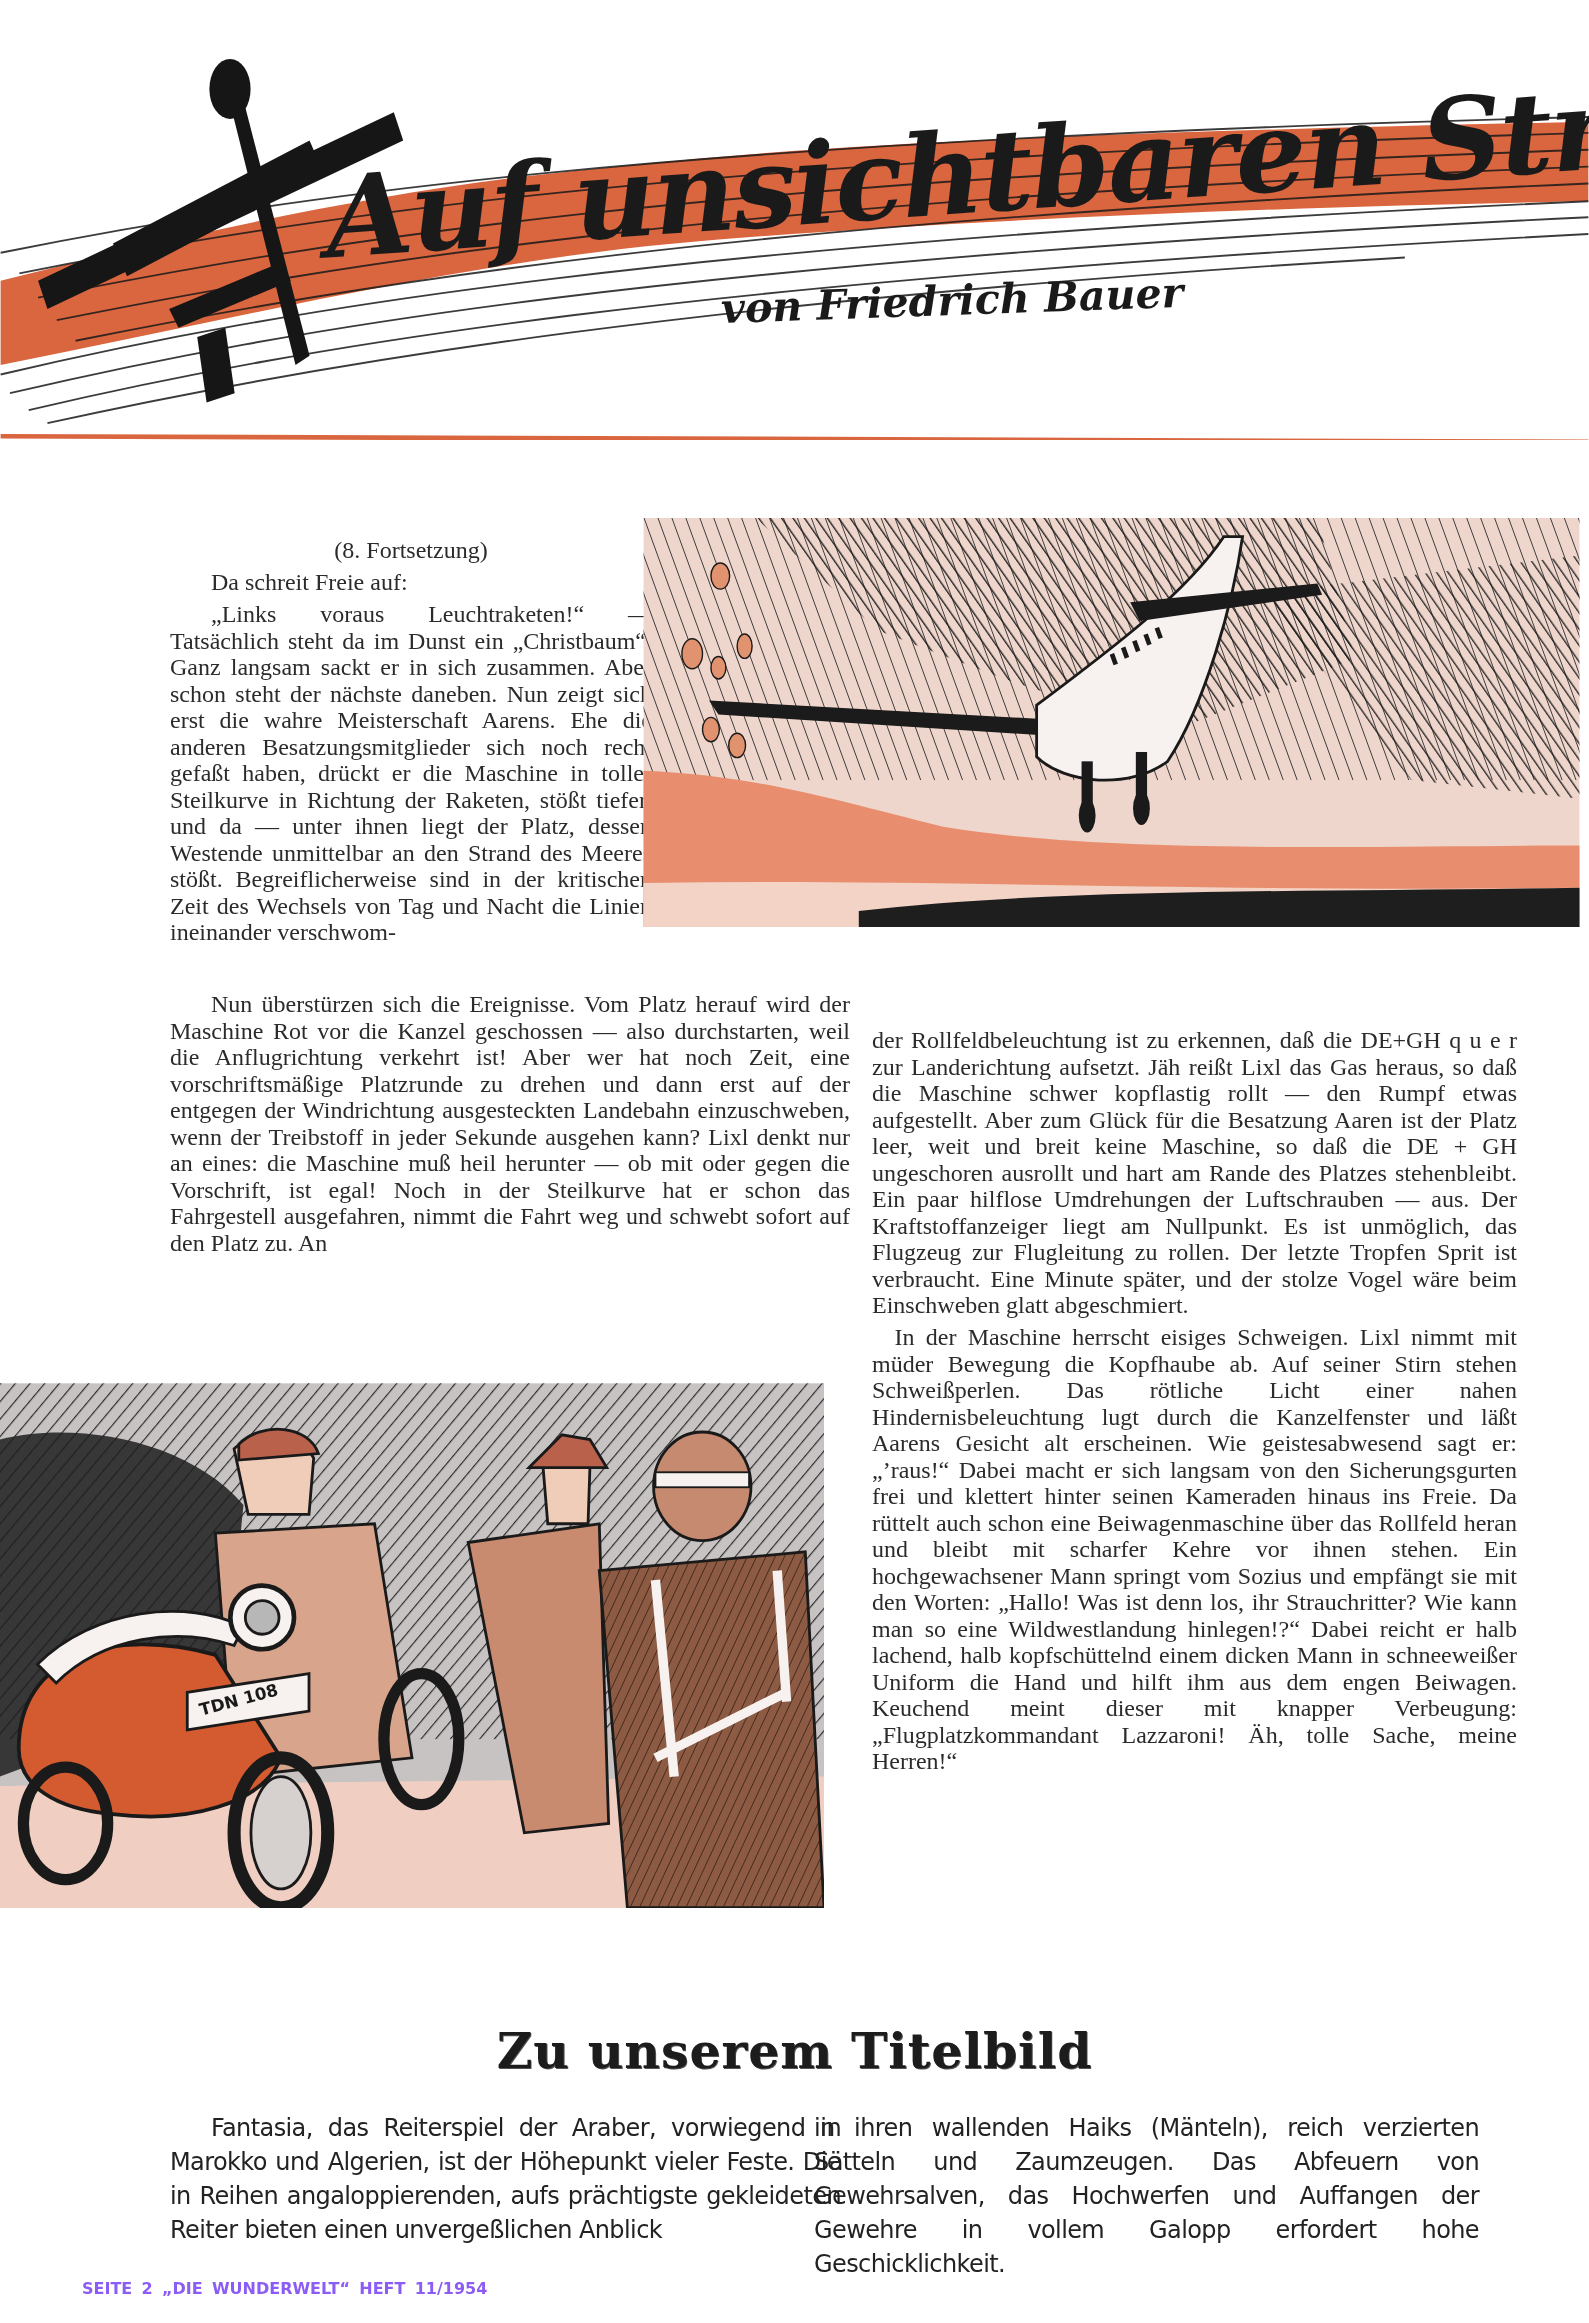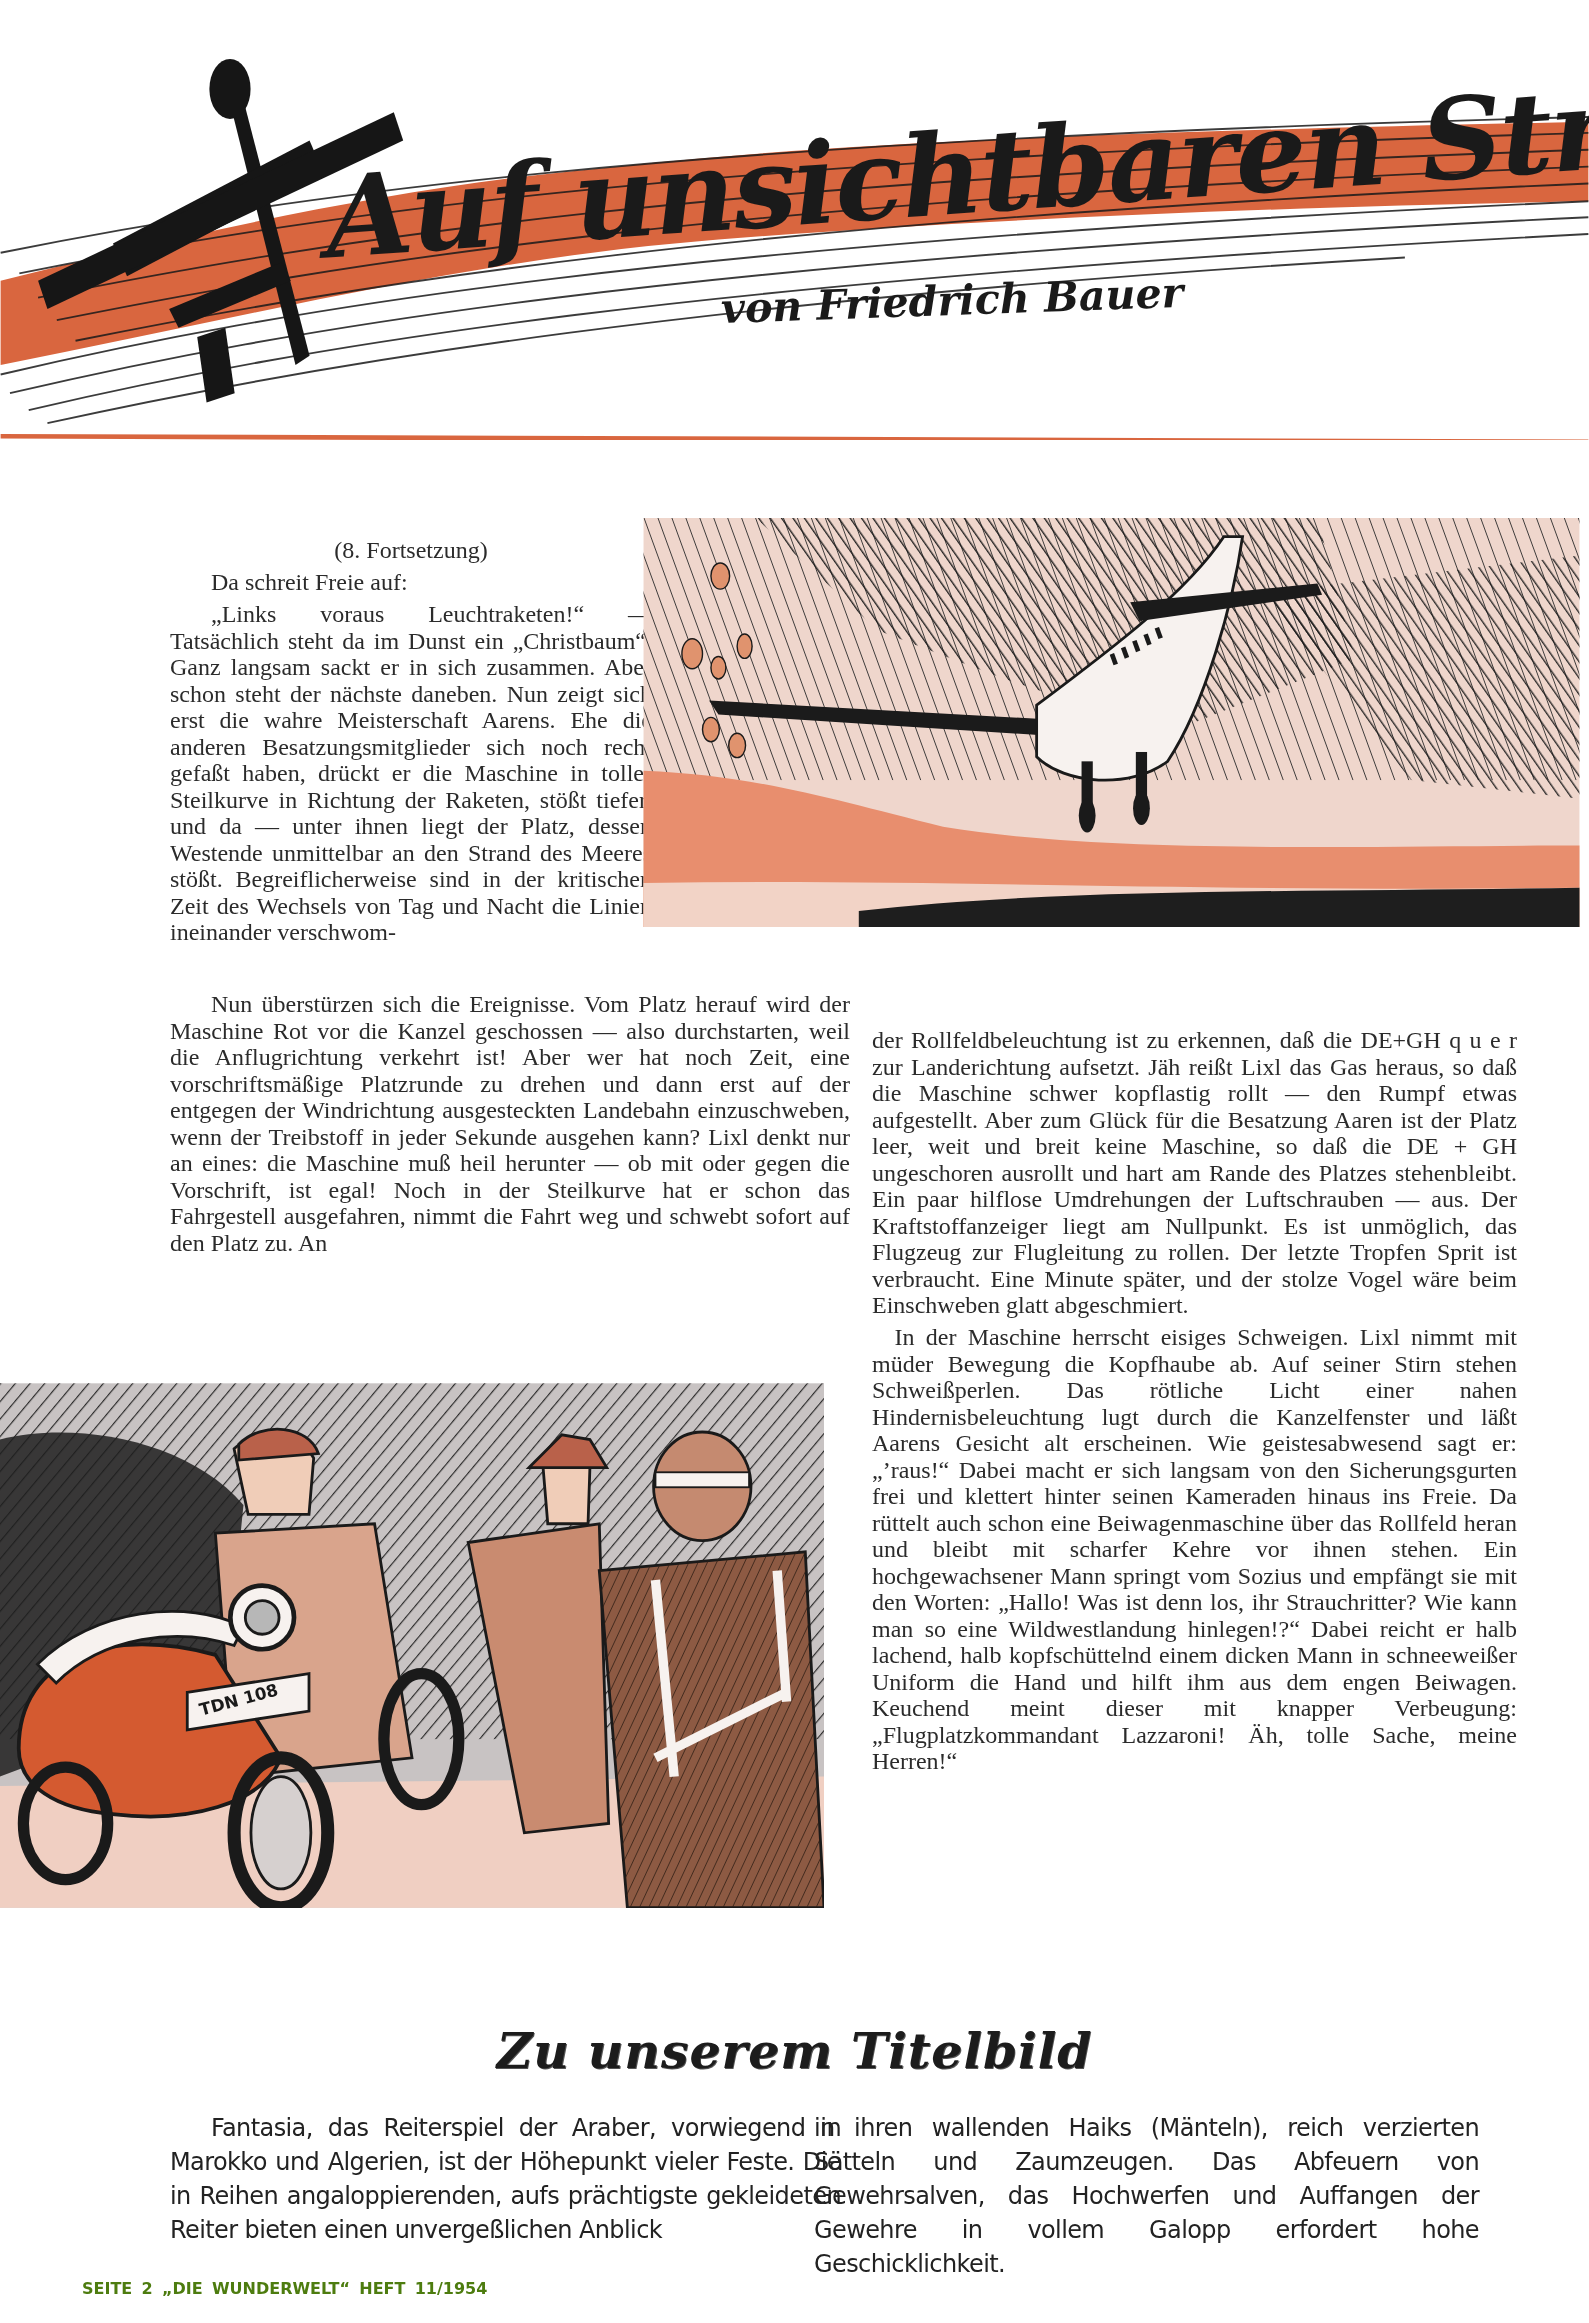--- a/index.html
+++ b/index.html
@@ -32,41 +32,41 @@
   #col-right     { left: 856px; top: 1027px; width: 645px; }
 
   
   .illus { position: absolute; overflow: hidden; }
   #illus-plane  { left: 643px; top: 518px; width: 937px; height: 409px; }
   #illus-cycle  { left: 0; top: 1383px; width: 824px; height: 525px; }
 
   
   #caption-title {
     position: absolute; left: 0; top: 2022px; width: 1589px; text-align: center;
-    font-family: "DejaVu Serif", serif; font-style: italic; font-weight: bold;
+    font-family: "DejaVu Serif", serif; font-weight: bold;
     font-size: 49px; color: #1c1c1c; letter-spacing: 0.9px;
     text-shadow: 0.9px 0.9px 0 #555;
   }
   .sans-col {
     position: absolute;
     font-family: "DejaVu Sans", sans-serif;
     font-size: 24px;
     line-height: 34px;
     color: #222;
     text-align: justify;
     letter-spacing: -0.6px;
     margin-left: 28px;
   }
   #caption-left  { left: 142px; top: 2111px; width: 671px; text-indent: 41px; }
   #caption-right { left: 786px; top: 2111px; width: 665px; }
 
   #footer {
     position: absolute; left: 82px; top: 2279px;
     font-family: "DejaVu Sans", sans-serif; font-weight: bold; font-size: 16px;
-    color: #4d7c0f; letter-spacing: 0px; word-spacing: 3.7px;
+    color: #8b5cf6; letter-spacing: 0px; word-spacing: 3.7px;
   }
 </style>
 </head>
 <body>
 
 <div id="header">
   <svg width="1589" height="440" viewBox="0 0 1696 470">
 
     <path d="M0,300 C200,250 420,200 640,180 C900,150 1250,140 1696,130 L1696,215 C1400,220 1000,235 720,260 C500,280 250,340 0,390 Z" fill="#d9663f"></path>
 

